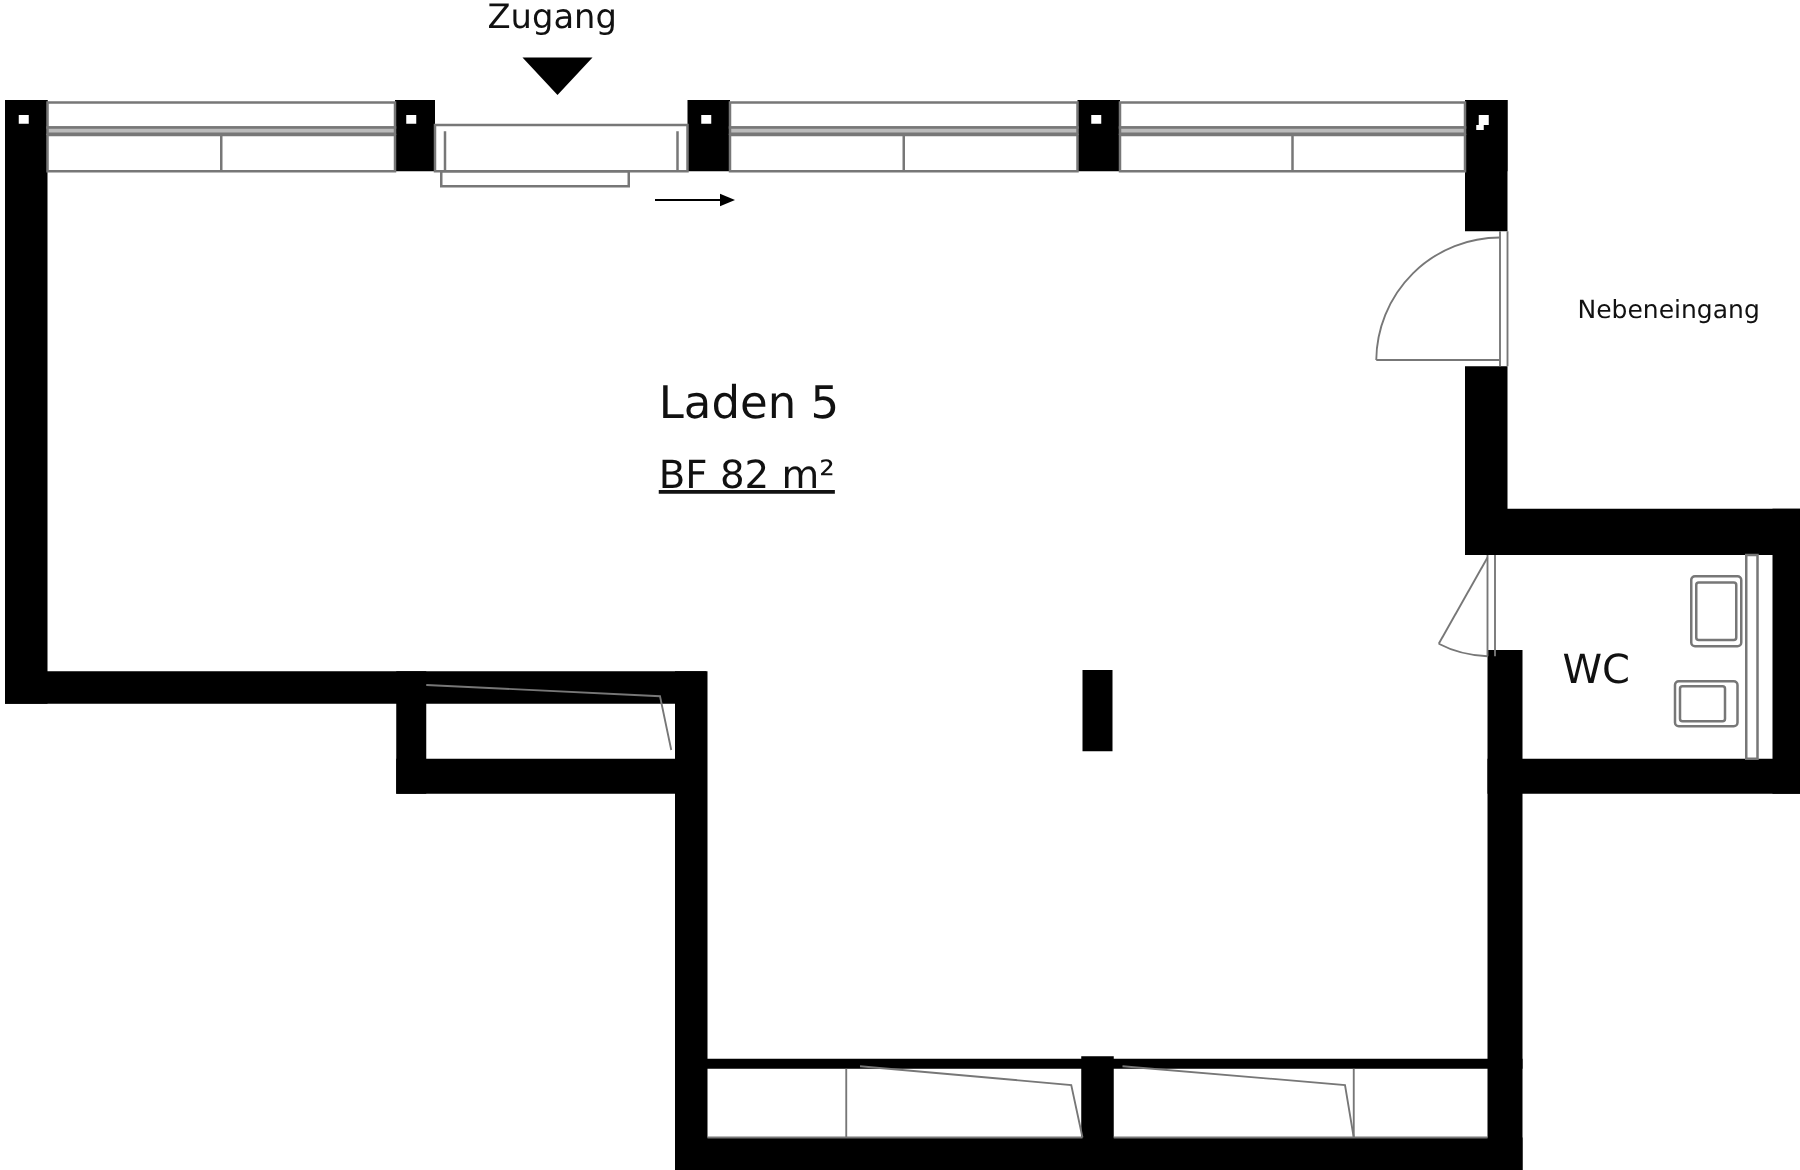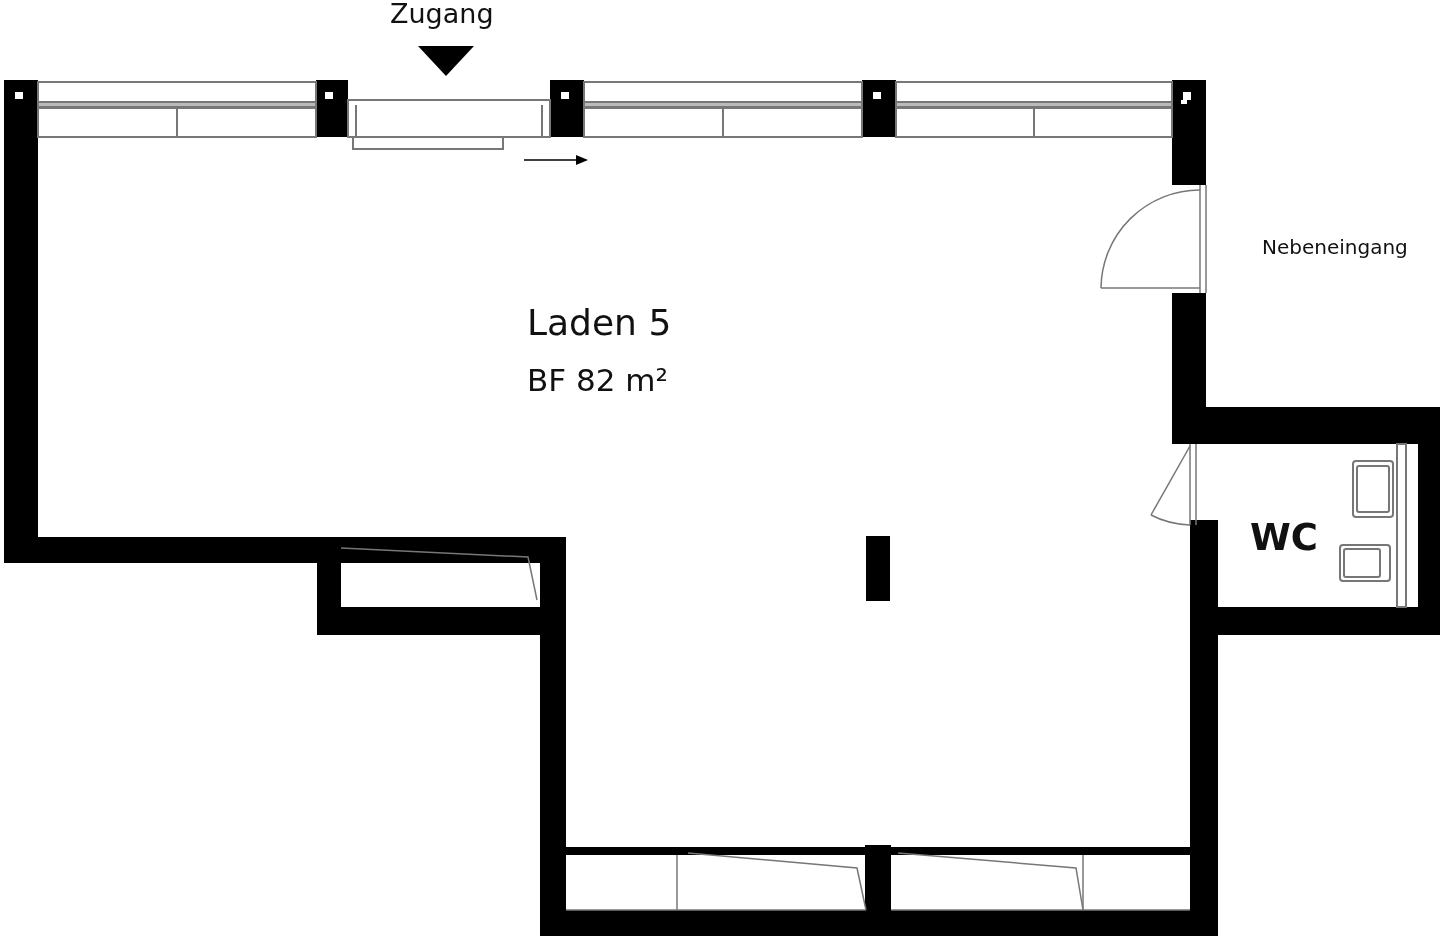--- a/index.html
+++ b/index.html
@@ -3,22 +3,22 @@
 <meta charset="utf-8">
 <style>
   html, body { margin: 0; padding: 0; background: #ffffff; }
   body { width: 1440px; height: 936px; position: relative; overflow: hidden;
          font-family: "DejaVu Sans", sans-serif; }
   svg.plan { position: absolute; left: 0; top: 0; }
   .label { position: absolute; color: #111; white-space: nowrap; }
   .entry-label { left: 390px; top: -2px; font-size: 27px; }
   .side-entry-label { left: 1228px; top: 235px; font-size: 20px; margin-left: 34px; }
   .room-title { left: 527px; top: 302px; font-size: 36px; font-weight: normal; }
-  .room-area { left: 527px; top: 362px; font-size: 31px; }
-  .wc-label { left: 1250px; top: 516px; font-size: 37px; font-weight: bold; }
+  .room-area { left: 527px; top: 362px; font-size: 31px; text-decoration: underline; }
+  .wc-label { left: 1250px; top: 516px; font-size: 32px; }
 </style>
 </head>
 <body>
 
 <svg class="plan" width="1440" height="936" viewBox="0 0 1440 936" xmlns="http://www.w3.org/2000/svg">
   <g fill="#000">
 
     <rect x="4" y="80" width="34" height="483"></rect>
 
     <rect x="4" y="537" width="561" height="26"></rect>

